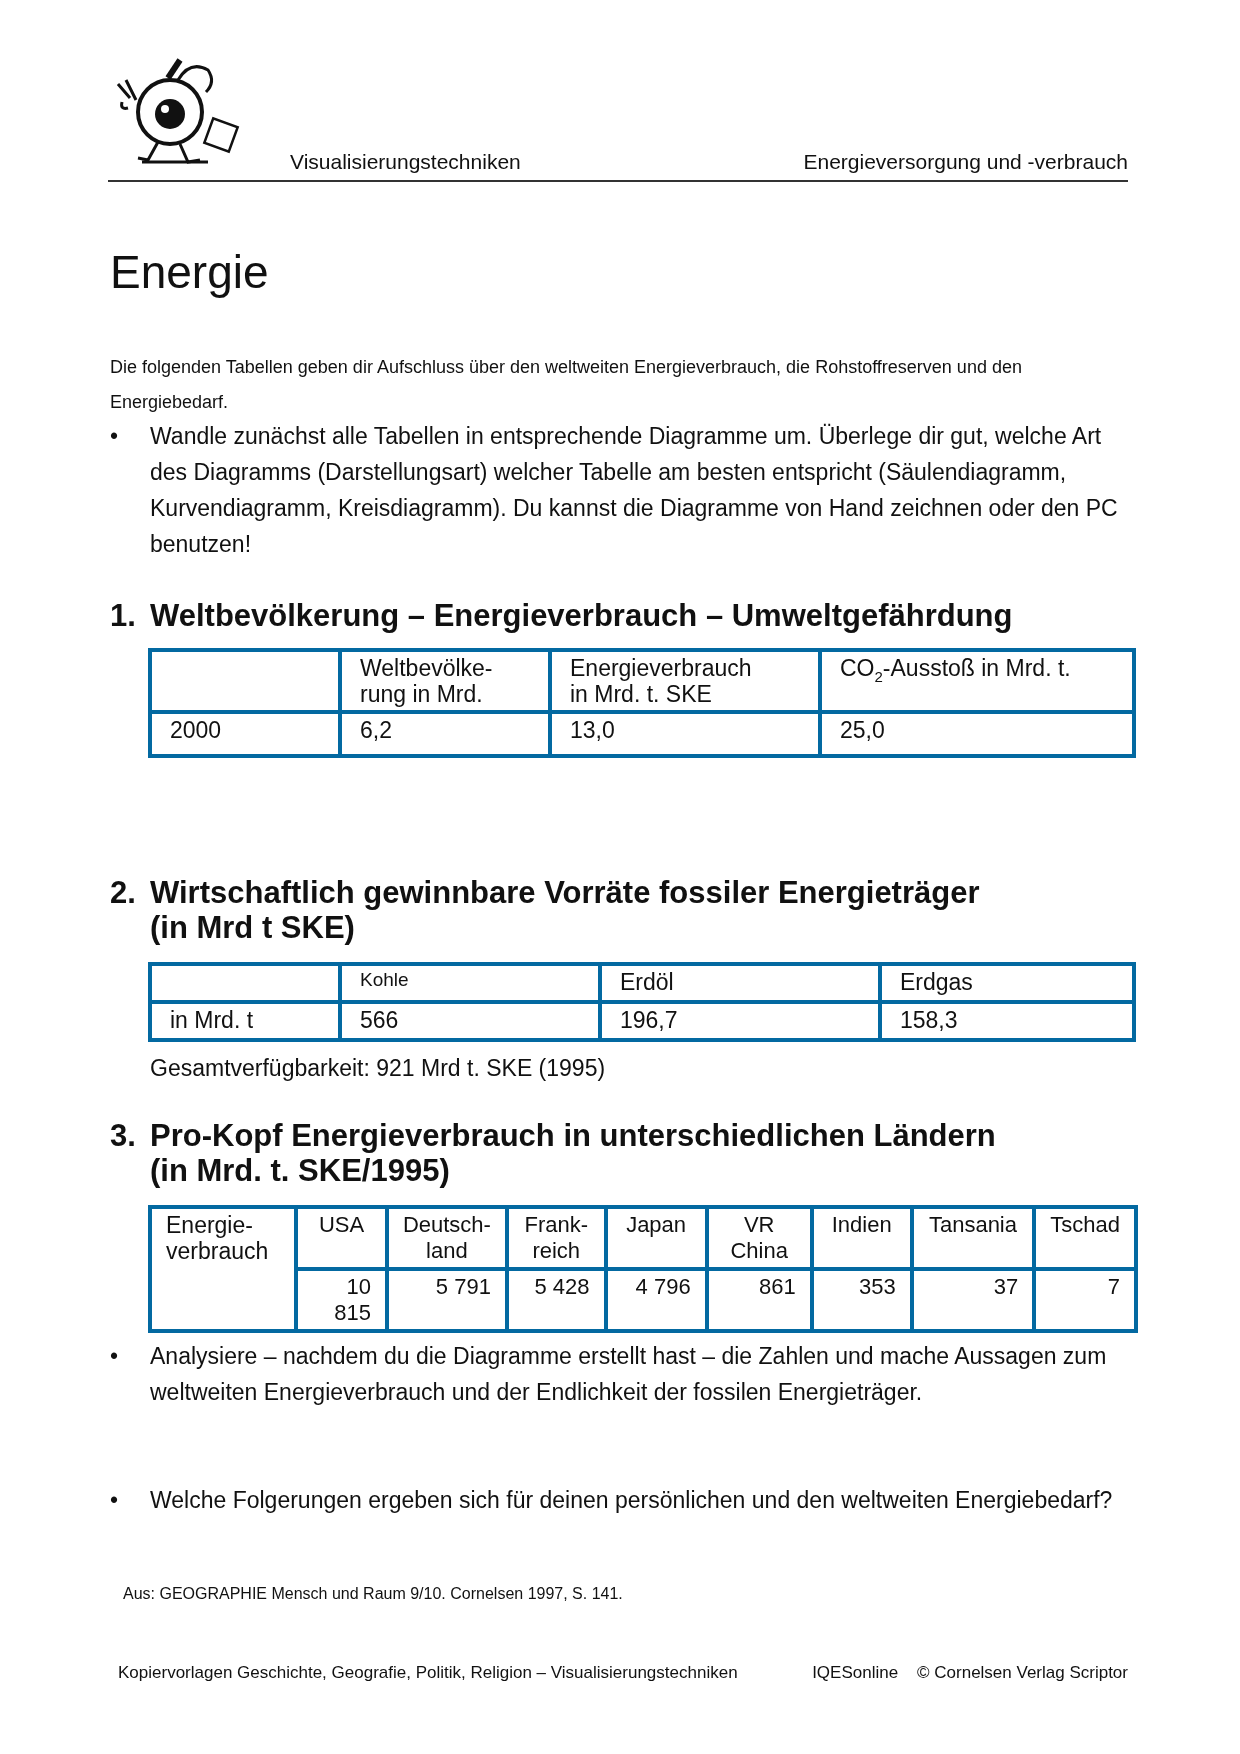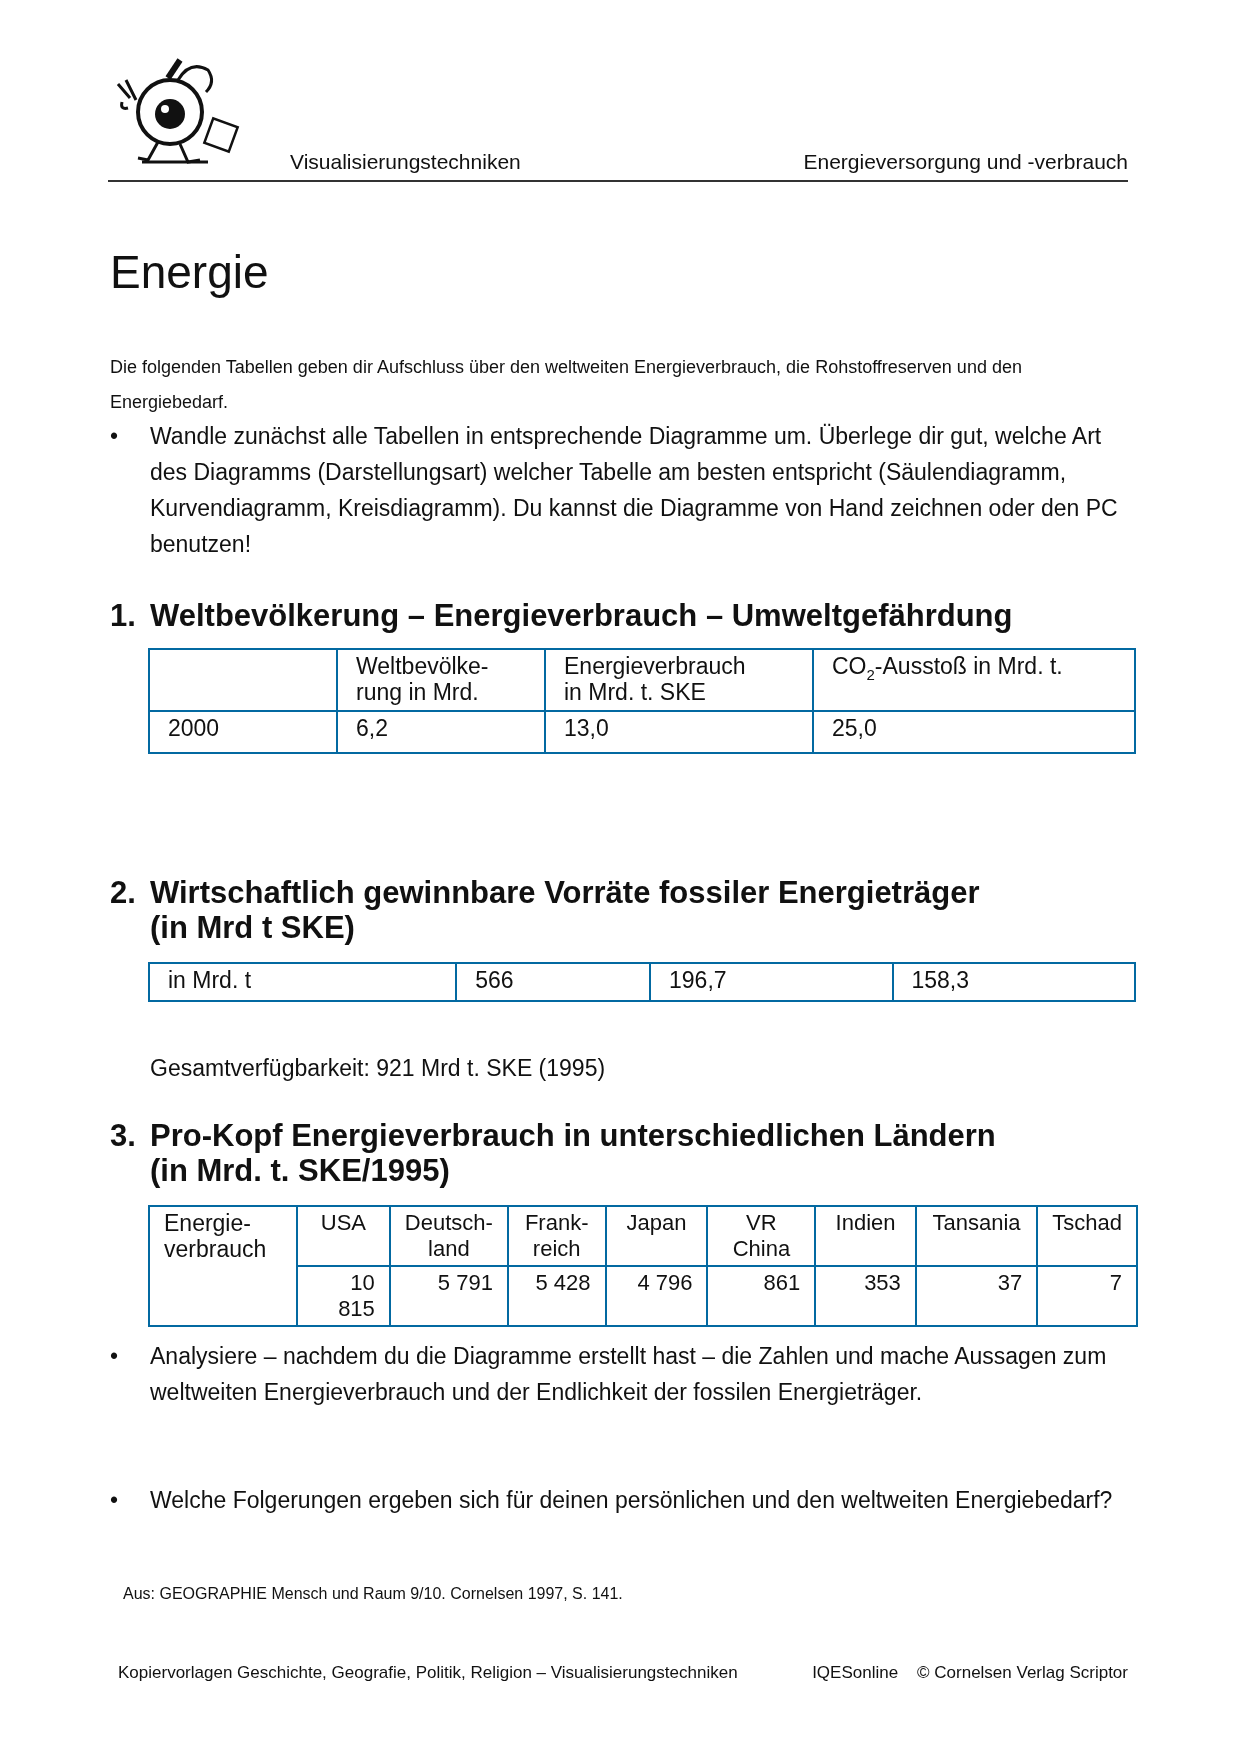--- a/index.html
+++ b/index.html
@@ -11,21 +11,21 @@
   .hdr-line { left:108px; top:180px; width:1020px; height:2px; background:#333; }
   .title { left:110px; top:245px; font-size:46px; }
   .intro { left:110px; top:350px; width:1000px; font-size:18px; line-height:35px; }
   .bullet { left:110px; width:1010px; font-size:23px; line-height:36px; }
   .bullet .dot { position:absolute; left:0; top:0; width:30px; }
   .bullet .txt { margin-left:40px; display:block; }
   .h2 { left:110px; font-size:31px; font-weight:bold; line-height:35px; }
   .h2 .num { display:inline-block; width:40px; }
   .h2 .cont { display:block; margin-left:40px; }
   table { border-collapse:collapse; position:absolute; font-size:23px; }
-  td { border:2px solid #0369a1; vertical-align:top; padding:3px 18px; }
+  td { border:4px solid #0369a1; vertical-align:top; padding:3px 18px; }
   .t1 { left:148px; top:648px; width:988px; }
   .t1 td { height:34px; }
   .t2 { left:148px; top:962px; width:988px; }
   .t3 { left:148px; top:1205px; width:990px; font-size:22px; }
   .t3 td { padding:3px 14px; text-align:center; }
   .t3 td.num { text-align:right; }
   .small { font-size:19px; }
   .note { left:150px; top:1055px; font-size:23px; }
   .source { left:110px; top:1585px; font-size:16px;margin-left:13px; }
   .ftr-left { left:118px; top:1663px; font-size:17px; }
@@ -82,20 +82,26 @@
 </tbody>
   </table>
 
 <div class="abs h2" style="top:875px;">
   <span class="num">2.</span><span>Wirtschaftlich gewinnbare Vorräte fossiler Energieträger</span>
   <span class="cont">(in Mrd t SKE)</span>
 </div>
 
 <table class="t2">
   <tbody>
+      <tr style="height:38px;">
+    <td style="width:150px;"></td>
+    <td style="width:220px;" class="small">Kohle</td>
+    <td style="width:240px;">Erdöl</td>
+    <td>Erdgas</td>
+  </tr>
   <tr style="height:38px;">
     <td>in Mrd. t</td>
     <td>566</td>
     <td>196,7</td>
     <td>158,3</td>
   </tr>
 </tbody>
   </table>
 <div class="abs note">Gesamtverfügbarkeit: 921 Mrd t. SKE (1995)</div>
 

